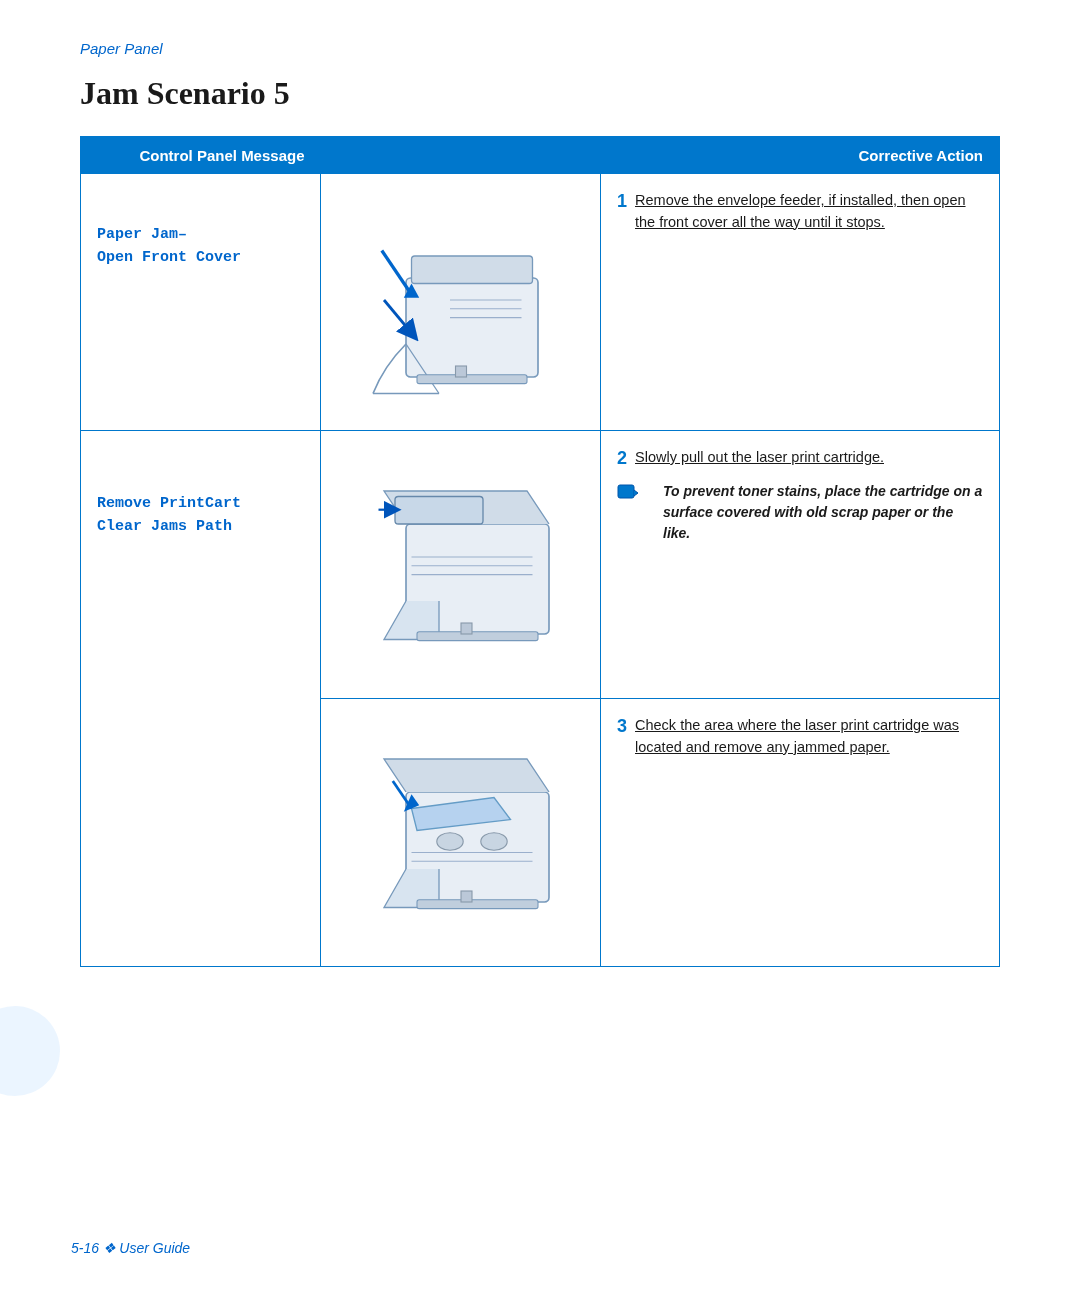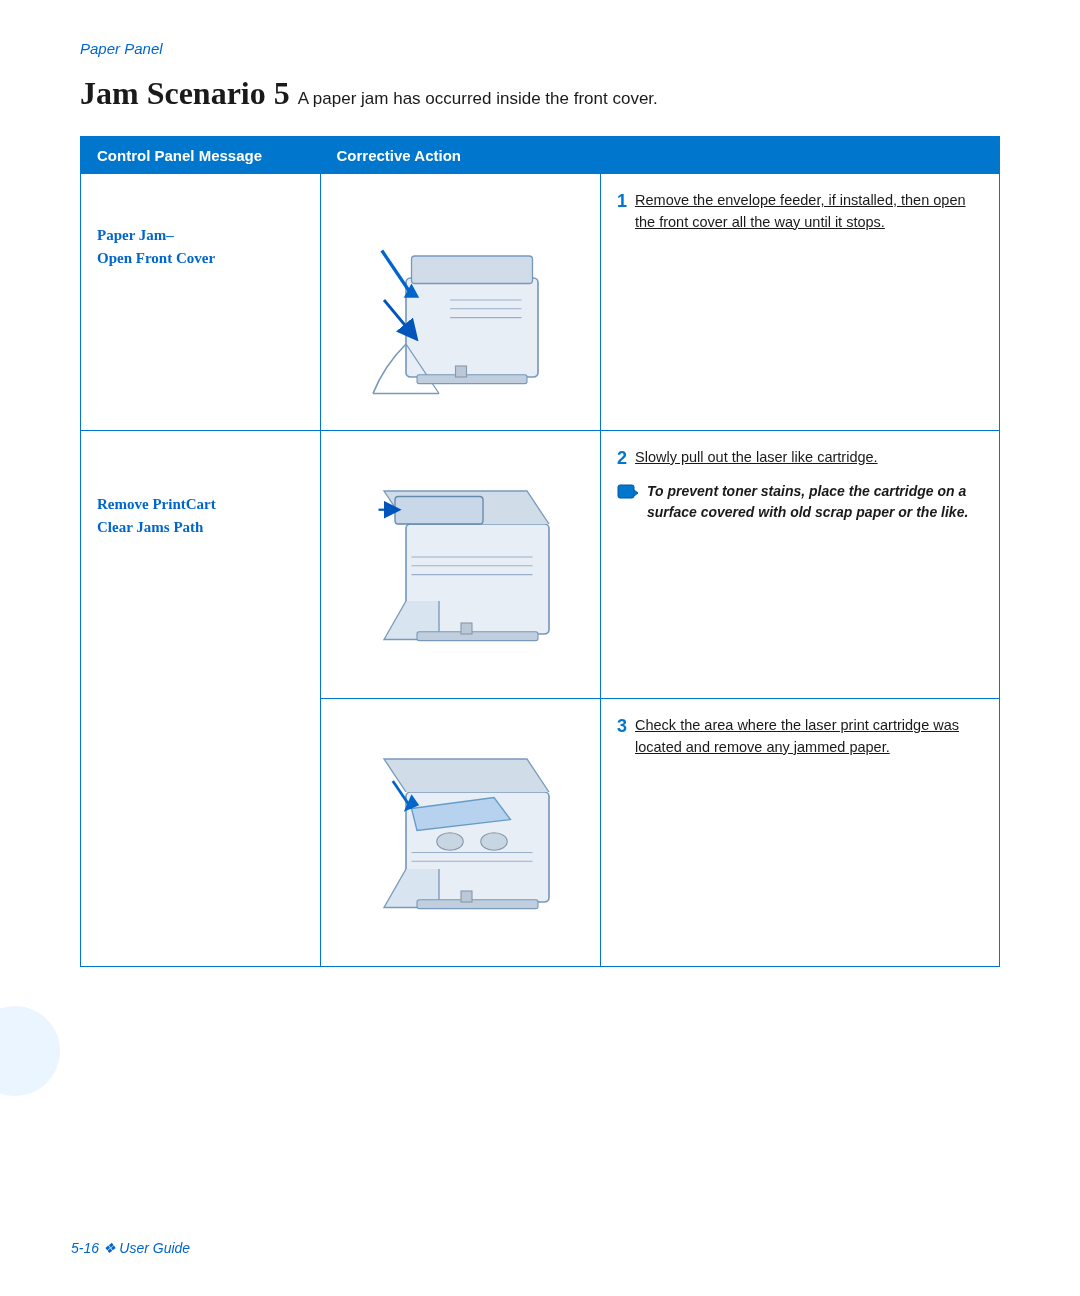--- a/index.html
+++ b/index.html
@@ -15,21 +15,21 @@
     .breadcrumb {
       color: #0066cc;
       font-style: italic;
       font-size: 15px;
       margin-bottom: 18px;
     }
 
     .page-header {
       display: flex;
       align-items: baseline;
-      gap: 8px;
+      gap: 28px;
       margin-bottom: 24px;
     }
 
     .page-title {
       font-family: Georgia, 'Times New Roman', serif;
       font-size: 32px;
       font-weight: bold;
       color: #1a1a1a;
     }
 
@@ -46,21 +46,21 @@
 
     .table-header-row {
       background-color: #0077cc;
     }
 
     .table-header-row th {
       color: #ffffff;
       font-size: 15px;
       font-weight: bold;
       padding: 10px 16px;
-      text-align: left;
+      text-align: right;
     }
 
     .table-header-row th.right-header {
     }
 
     .col-left {
       width: 240px;
       vertical-align: top;
       border-right: 1.5px solid #0077cc;
       border-bottom: 1.5px solid #0077cc;
@@ -77,21 +77,21 @@
     }
 
     .col-right {
       vertical-align: top;
       border-bottom: 1.5px solid #0077cc;
       padding: 16px 16px;
     }
 
     .control-panel-label {
       color: #0066cc;
-      font-family: Liberation Serif, serif;
+      font-family: Liberation Mono, monospace;
       font-size: 15px;
       font-weight: bold;
       line-height: 1.5;
       margin-top: 30px;
     }
 
     .step-number {
       color: #0077cc;
       font-size: 18px;
       font-weight: bold;
@@ -104,21 +104,21 @@
       font-size: 14.5px;
       color: #1a1a1a;
       line-height: 1.5;
       overflow: hidden;
       text-decoration: underline;
     }
 
     .note-box {
       display: flex;
       align-items: flex-start;
-      gap: 8px;
+      gap: 24px;
       margin-top: 12px;
     }
 
     .note-icon {
       color: #0077cc;
       font-size: 18px;
       flex-shrink: 0;
       margin-top: 1px;
     }
 
@@ -162,21 +162,20 @@
       align-items: flex-start;
     }
   </style>
 </head>
 <body>
 
 <div class="breadcrumb">Paper Panel</div>
 
 <div class="page-header">
   <span class="page-title">Jam Scenario 5</span>
-  <span class="page-subtitle">A paper jam has occurred inside the front cover.</span>
 </div>
 
 <table class="main-table">
   <thead>
     <tr class="table-header-row">
       <th>Control Panel Message</th>
       <th colspan="2" class="right-header">Corrective Action</th>
     </tr>
   </thead>
   <tbody>
@@ -257,21 +256,21 @@
           <defs>
             <marker id="arrowBlue2" markerWidth="8" markerHeight="8" refX="4" refY="4" orient="auto">
               <path d="M0,0 L8,4 L0,8 Z" fill="#0055bb"></path>
             </marker>
           </defs>
         </svg>
       </td>
       <td class="col-right">
         <div class="step-row">
           <span class="step-number">2</span>
-          <span class="step-text">Slowly pull out the laser like cartridge.</span>
+          <span class="step-text">Slowly pull out the laser print cartridge.</span>
         </div>
         <div class="note-box">
           <span class="note-icon">
             <svg width="22" height="20" viewBox="0 0 22 20" xmlns="http://www.w3.org/2000/svg">
               <rect x="1" y="3" width="16" height="13" rx="2" fill="#0077cc" stroke="#0055aa" stroke-width="1"></rect>
               <path d="M17,8 L21,11 L17,14" fill="#0077cc" stroke="#0055aa" stroke-width="1"></path>
             </svg>
           </span>
           <span class="note-text">To prevent toner stains, place the cartridge on a surface covered with old scrap paper or the like.</span>
         </div>

